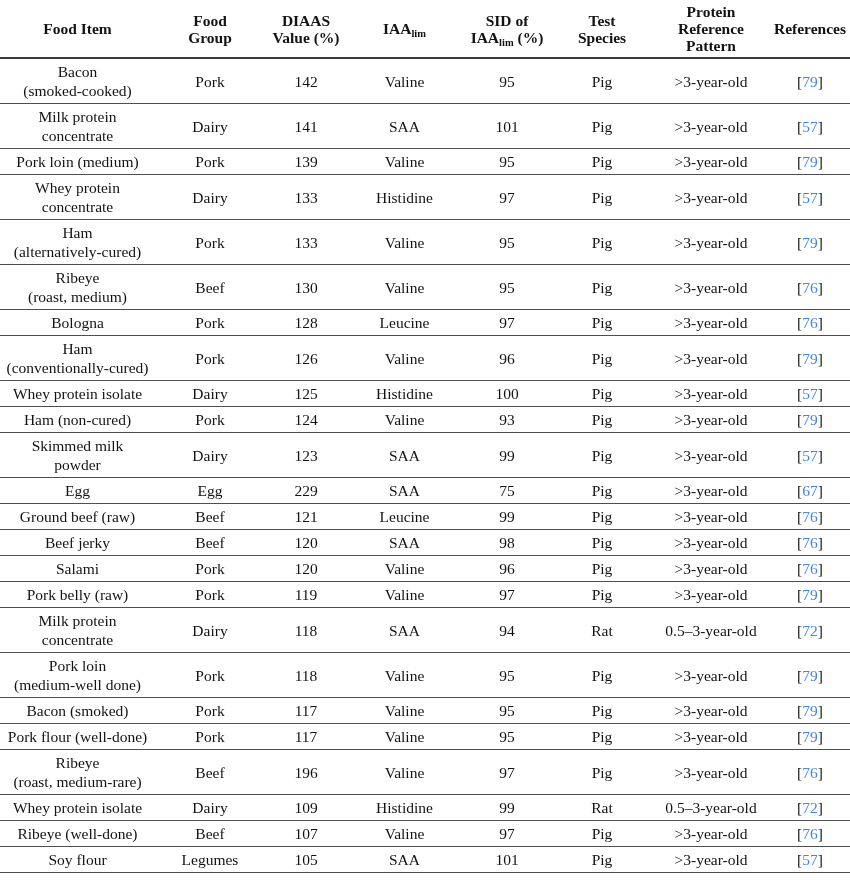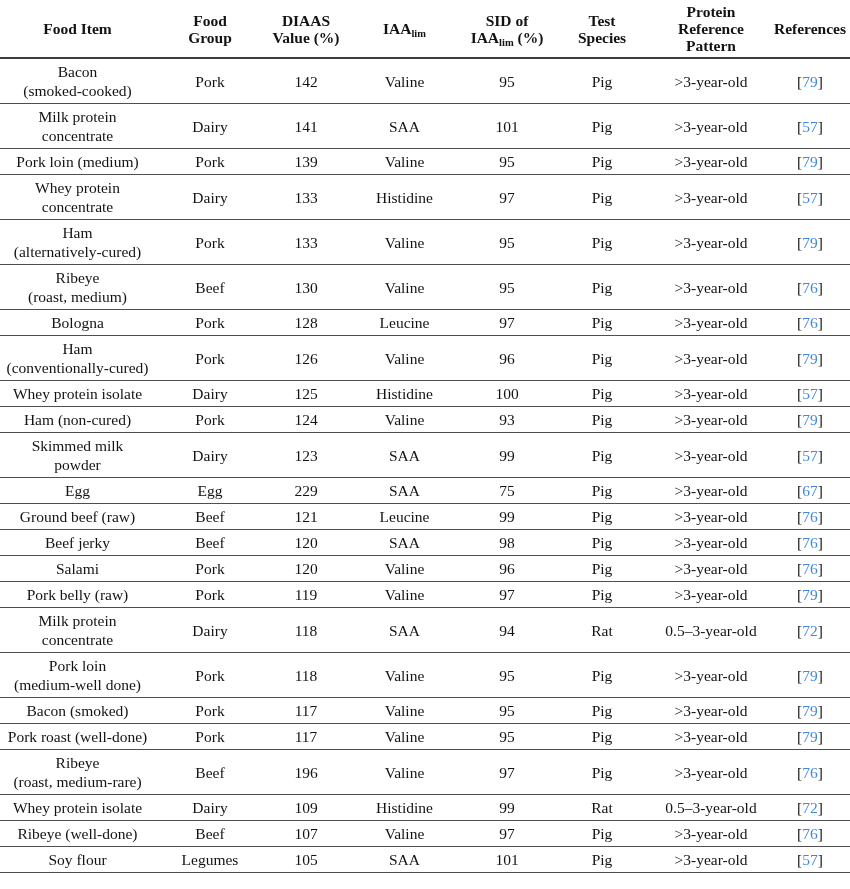--- a/index.html
+++ b/index.html
@@ -266,21 +266,21 @@
         <td>Bacon (smoked)</td>
         <td>Pork</td>
         <td>117</td>
         <td>Valine</td>
         <td>95</td>
         <td>Pig</td>
         <td>&gt;3-year-old</td>
         <td><span class="ref-bracket">[</span><span class="ref-num">79</span><span class="ref-bracket">]</span></td>
       </tr>
       <tr>
-        <td>Pork roast (well-done)</td>
+        <td>Pork flour (well-done)</td>
         <td>Pork</td>
         <td>117</td>
         <td>Valine</td>
         <td>95</td>
         <td>Pig</td>
         <td>&gt;3-year-old</td>
         <td><span class="ref-bracket">[</span><span class="ref-num">79</span><span class="ref-bracket">]</span></td>
       </tr>
       <tr>
         <td>Ribeye<br>(roast, medium-rare)</td>

